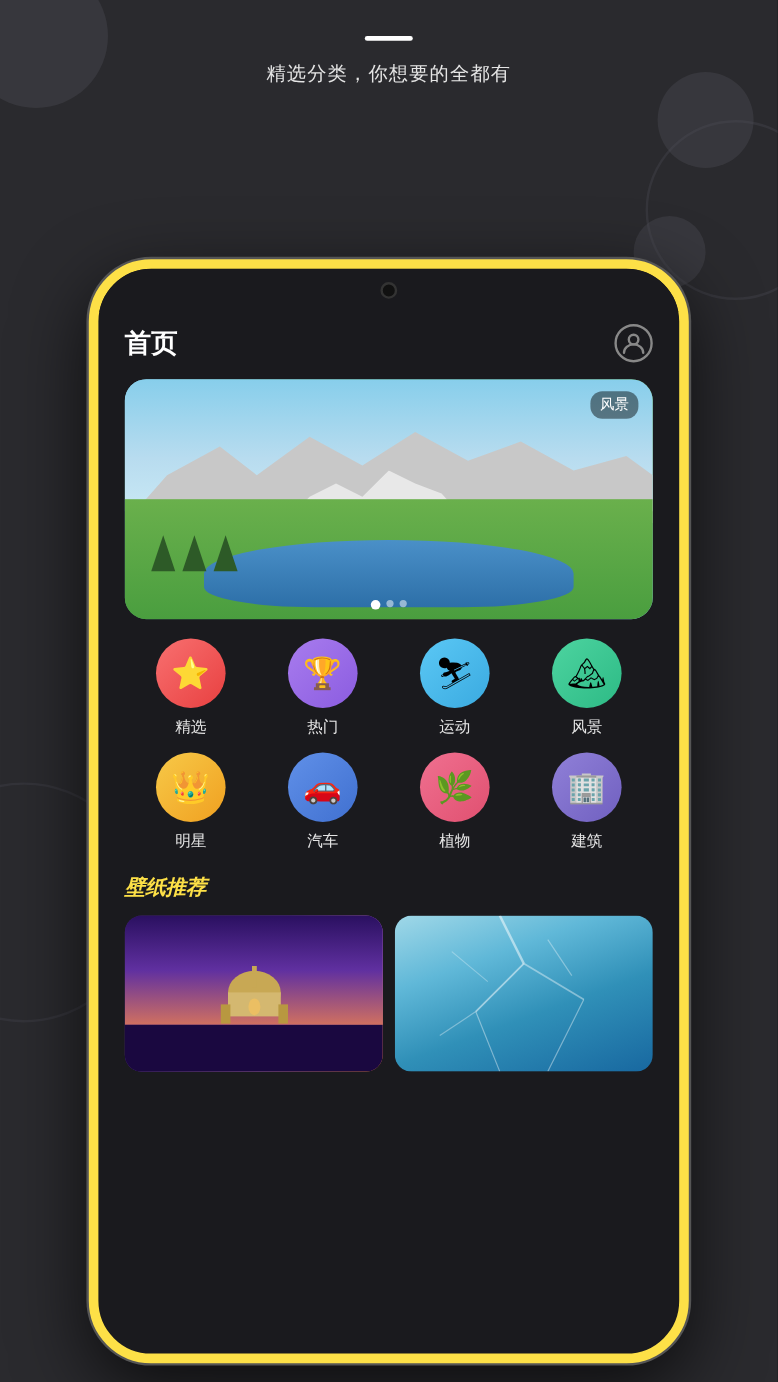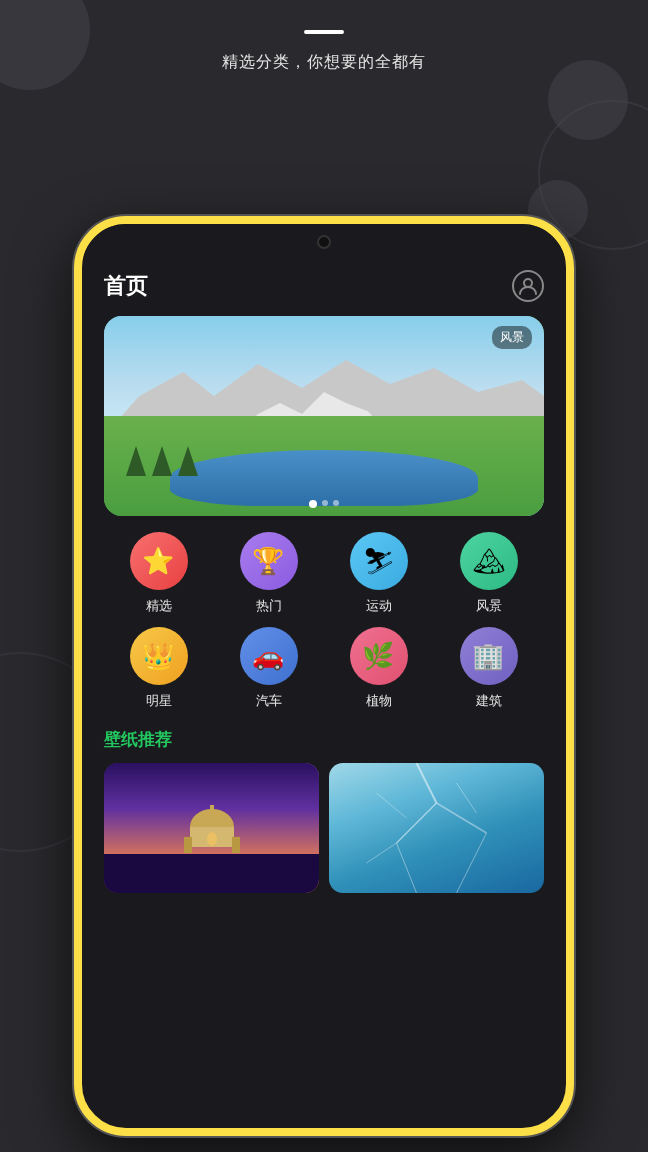--- a/index.html
+++ b/index.html
@@ -248,22 +248,23 @@
     .cat-scenery { background: linear-gradient(135deg, #4dd4a0, #2dba85); }
     .cat-star { background: linear-gradient(135deg, #f7c948, #f0a020); }
     .cat-car { background: linear-gradient(135deg, #6090e8, #4070d0); }
     .cat-plant { background: linear-gradient(135deg, #f07090, #e05070); }
     .cat-building { background: linear-gradient(135deg, #9080d8, #7060c0); }
 
     
     .rec-title {
       font-size: 17px;
       font-weight: 700;
-      color: #22c55e;
+      color: #fde047;
       margin-bottom: 12px;
+      font-style: italic;
     }
     .rec-grid {
       display: grid;
       grid-template-columns: 1fr 1fr;
       gap: 10px;
     }
     .rec-card {
       border-radius: 14px;
       overflow: hidden;
       height: 130px;

